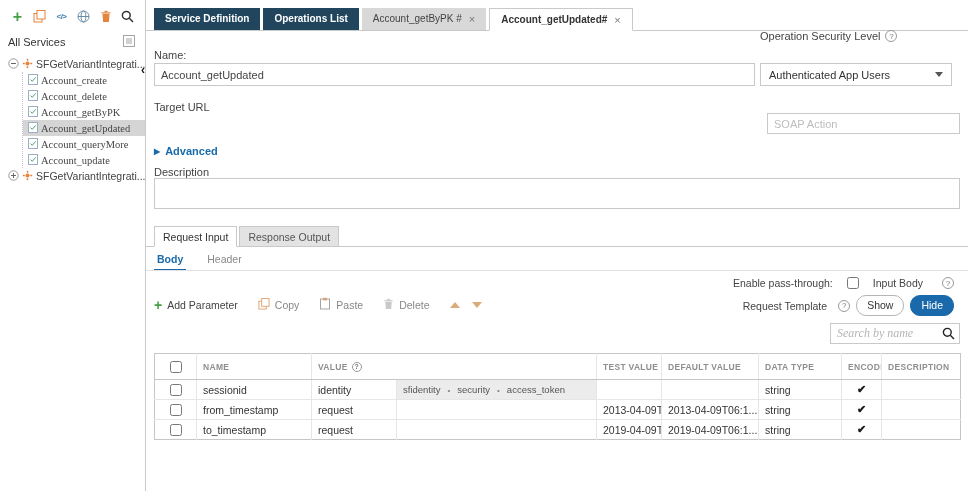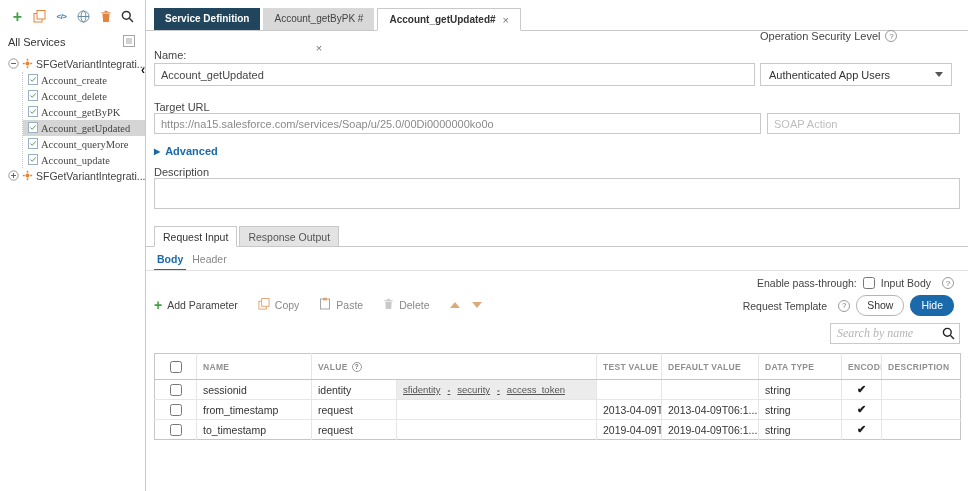--- a/index.html
+++ b/index.html
@@ -18,21 +18,21 @@
   .tree-children { margin-left:22px; border-left:1px dotted #c4c4c4; }
   .tree-children .tree-row { padding-left:5px;font-family:Liberation Serif, serif; }
   .tree-children .tree-row.selected { background:#d5d5d5; }
   .collapse-handle { position:absolute; right:0; top:64px; font-size:12px; font-weight:bold; color:#111; cursor:pointer; line-height:12px; }
 
   
   .main { position:absolute; left:146px; top:0; right:0; height:100%; }
   .tabbar { position:absolute; left:0; top:0; right:0; height:31px; border-bottom:1px solid #c9c9c9; display:flex; align-items:flex-end; padding-left:8px; gap:3px; }
   .tab { height:22px; line-height:22px; padding:0 11px; font-size:10px; font-weight:bold; cursor:pointer; white-space:nowrap; display:flex; align-items:center; gap:7px; }
   .tab.dark { background:#20455c; color:#fff; }
-  .tab.gray { background:#d8d8d8; color:#444; font-weight:normal;flex-direction:column; }
+  .tab.gray { background:#d8d8d8; color:#444; font-weight:normal; }
   .tab.active { background:#fff; color:#333; border:1px solid #c9c9c9; border-bottom:1px solid #fff; height:23px; margin-bottom:-1px; position:relative; z-index:2; }
   .tab .close { font-size:11px; color:#777; font-weight:normal; cursor:pointer; }
 
   .lbl { position:absolute; font-size:11px; color:#444; }
   .inp { position:absolute; border:1px solid #c9c9c9; background:#fff; font-family:"Liberation Sans",sans-serif; font-size:11px; color:#444; padding:0 6px; outline:none; }
   .inp.dim { color:#8a8a8a; }
   .inp::placeholder { color:#bdbdbd; }
   .select { position:absolute; border:1px solid #c9c9c9; background:#fff; display:flex; align-items:center; justify-content:space-between; padding:0 8px; cursor:pointer; color:#333; }
   .caret { width:0; height:0; border-left:4px solid transparent; border-right:4px solid transparent; border-top:5px solid #555; }
   .help { display:inline-flex; align-items:center; justify-content:center; width:12px; height:12px; border:1px solid #9a9a9a; border-radius:50%; font-size:8px; color:#777; margin-left:5px; cursor:pointer; flex:none; }
@@ -42,26 +42,26 @@
   .advanced .chev { font-size:8px; }
 
   .textarea { position:absolute; left:8px; top:178px; width:806px; height:31px; border:1px solid #c9c9c9; resize:none; outline:none; font-family:"Liberation Sans",sans-serif; font-size:11px; padding:3px 6px; }
 
   .io-tabs { position:absolute; left:8px; top:226px; display:flex; z-index:2; }
   .io-tab { height:21px; line-height:20px; padding:0 8px; font-size:10.5px; cursor:pointer; border:1px solid #c9c9c9; }
   .io-tab.active { background:#fff; border-bottom:1px solid #fff; color:#333; }
   .io-tab.idle { background:#e3e3e3; color:#555; margin-left:2px; }
   .io-line { position:absolute; left:0; right:0; top:246px; border-bottom:1px solid #c9c9c9; }
 
-  .body-tabs { position:absolute; left:8px; top:253px; display:flex; gap:3px; font-size:10.5px; }
+  .body-tabs { position:absolute; left:8px; top:253px; display:flex; gap:18px; font-size:10.5px; }
   .body-tab { cursor:pointer; padding:0 3px 4px; color:#888; }
   .body-tab.active { color:#1a6aab; font-weight:bold; border-bottom:2px solid #1a6aab; }
   .body-line { position:absolute; left:0; right:0; top:270px; border-bottom:1px solid #e2e2e2; }
 
-  .passthrough { position:absolute; right:14px; top:277px; display:flex; align-items:center; gap:6px; font-size:10.5px; color:#444; }
+  .passthrough { position:absolute; right:14px; top:277px; display:flex; align-items:center; gap:14px; font-size:10.5px; color:#444; }
   .passthrough input { width:12px; height:12px; cursor:pointer; }
 
   .param-toolbar { position:absolute; left:8px; top:297px; display:flex; align-items:center; gap:20px; font-size:10.5px; color:#888; }
   .pt-item { display:flex; align-items:center; gap:5px; cursor:pointer; }
   .pt-item.add { color:#444; }
   .pt-item .plus { color:#44a044; font-weight:bold; font-size:14px; line-height:12px; }
   .arrows { display:flex; gap:12px; align-items:center; }
   .tri-up { width:0; height:0; border-left:5px solid transparent; border-right:5px solid transparent; border-bottom:6px solid #dcab7c; cursor:pointer; }
   .tri-down { width:0; height:0; border-left:5px solid transparent; border-right:5px solid transparent; border-top:6px solid #dcab7c; cursor:pointer; }
 
@@ -74,21 +74,21 @@
   .searchbox input::placeholder { color:#b5b5b5; font-style:italic; }
 
   
   .params { position:absolute; left:8px; top:353px; width:806px; border-collapse:collapse; table-layout:fixed; border:1px solid #c6c6c6; background:#fff; }
   .params th { height:26px; font-size:8.5px; font-weight:bold; color:#8f8f8f; text-align:left; padding:0 6px; border-bottom:1px solid #c6c6c6; border-right:1px solid #e6e6e6; white-space:nowrap; overflow:hidden; letter-spacing:.3px; }
   .params td { height:20px; font-size:10.5px; color:#333; padding:0 6px; border-bottom:1px solid #e6e6e6; border-right:1px solid #e6e6e6; white-space:nowrap; overflow:hidden; }
   .params th:last-child, .params td:last-child { border-right:none; }
   .params tr:last-child td { border-bottom:none; }
   .params .c-check { text-align:center; padding:0; }
   .params .c-check input { width:12px; height:12px; vertical-align:middle; cursor:pointer; }
-  .params td.sub.muted { background:#ececec;text-decoration:underline; }
+  .params td.sub.muted { background:#ececec; }
   .params td.chips { font-size:9.5px; color:#555; }
   .params td.chips .dot { color:#888; margin:0 7px; font-size:8px; }
   .params td.enc { text-align:center; font-weight:bold; font-size:11px; color:#1c1c1c; }
   .params th .hwrap { display:inline-flex; align-items:center; }
 </style>
 </head>
 <body>
 
 <div class="app">
 
@@ -228,20 +228,23 @@
 
     <span class="collapse-handle">‹</span>
   </aside>
 
   <main class="main">
 
     <div class="tabbar">
       <div class="tab dark">
           <span>Service Definition</span>
         </div>
+      <div class="tab dark">
+          <span>Operations List</span>
+        </div>
       <div class="tab gray">
           <span>Account_getByPK #</span>
           <span class="close">×</span>
         </div>
       <div class="tab active">
           <span>Account_getUpdated#</span>
           <span class="close">×</span>
         </div>
     </div>
 
@@ -251,21 +254,20 @@
     <span class="lbl" style="left:614px; top:30px; display:flex; align-items:center;justify-content:space-between;">
       <span>Operation Security Level</span>
       <span class="help">?</span>
     </span>
     <div class="select" style="left:614px; top:63px; width:192px; height:23px; font-size:11px;">
       <span>Authenticated App Users</span>
       <span class="caret"></span>
     </div>
 
     <span class="lbl" style="left:8px; top:101px;">Target URL</span>
-    <input class="inp dim" style="left: 8px; top: 113px; width: 607px; height: 21px;" value="https://na15.salesforce.com/services/Soap/u/25.0/00Di0000000ko0o">
     <input class="inp" style="left: 621px; top: 113px; width: 193px; height: 21px;" placeholder="SOAP Action">
 
     <div class="advanced">
       <span class="chev">▶</span>
       <span>Advanced</span>
     </div>
 
     <span class="lbl" style="left:8px; top:166px;">Description</span>
     <textarea class="textarea" style=""></textarea>
 

